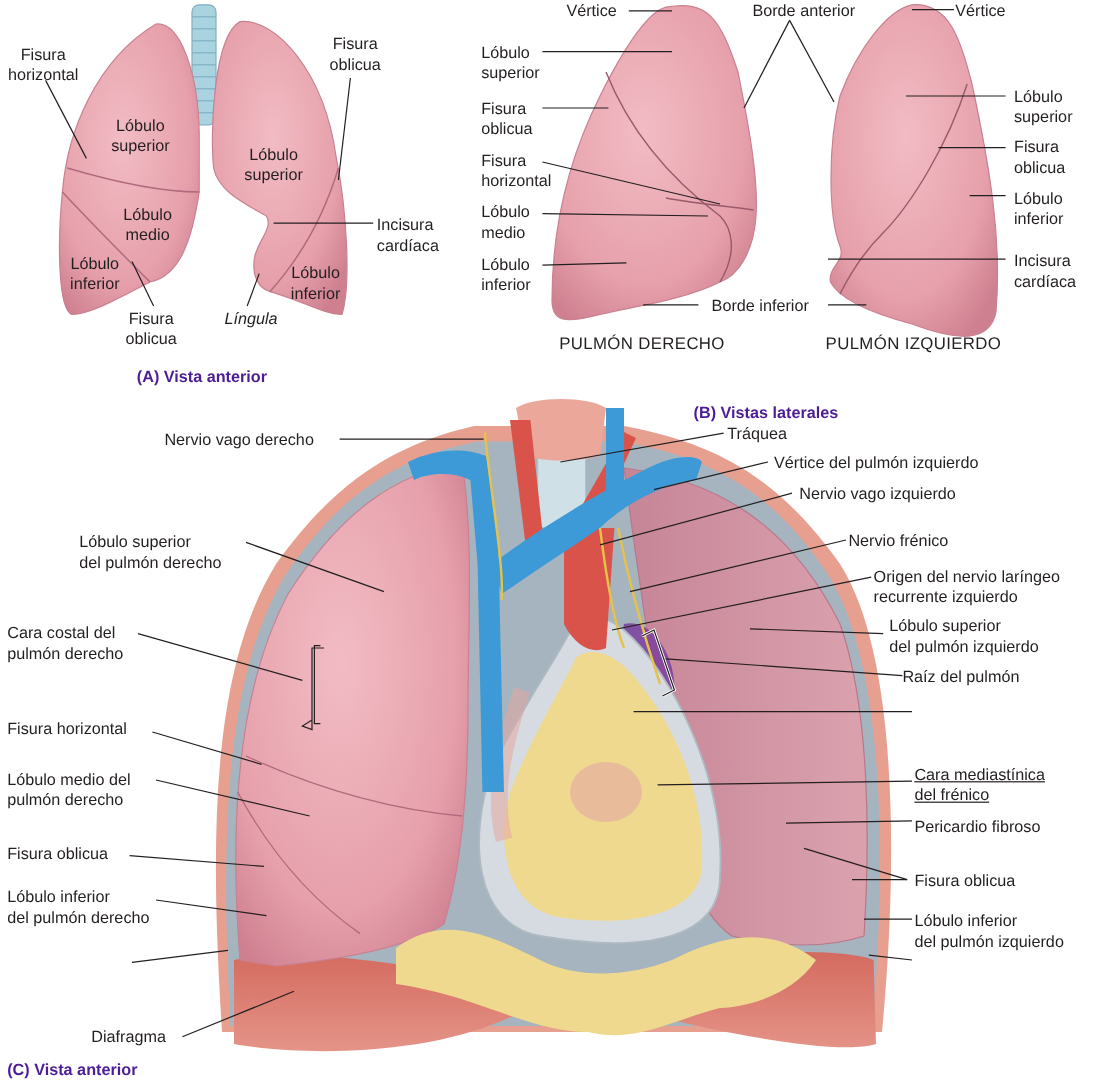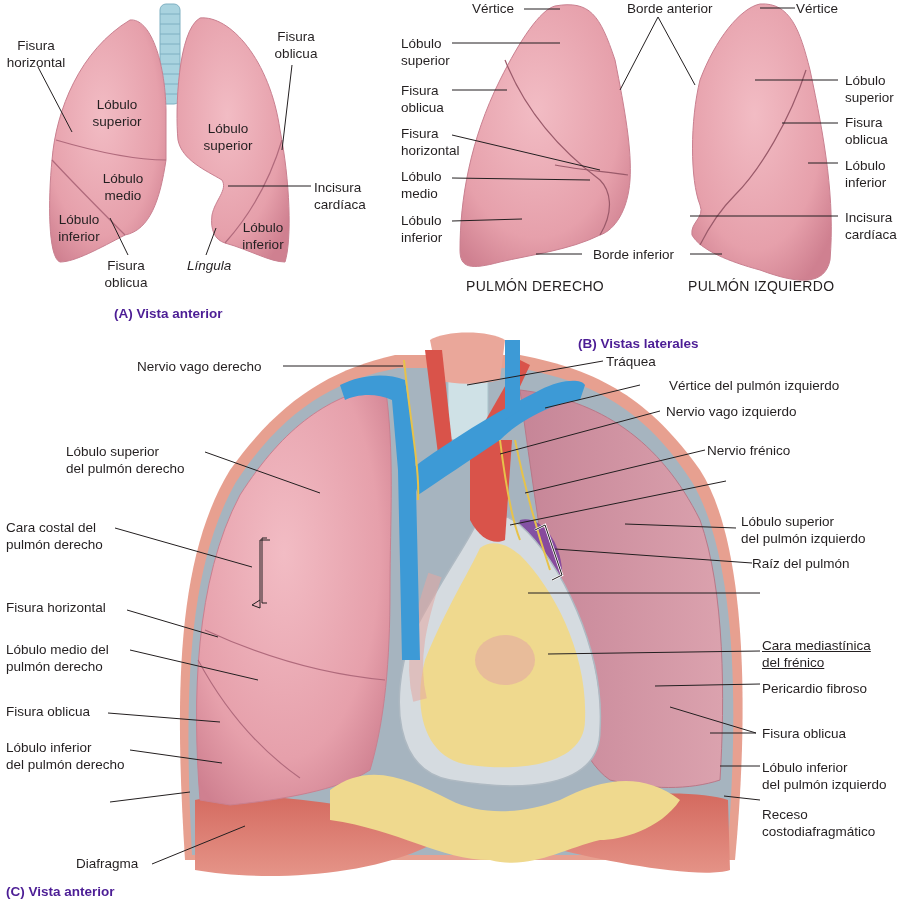--- a/index.html
+++ b/index.html
@@ -262,36 +262,36 @@
 </div>
 <div class="lbl" style="left:6px;top:703px;">Fisura oblicua</div>
 <div class="lbl" style="left:6px;top:739px;">
   <div>Lóbulo inferior</div>
   <div>del pulmón derecho</div>
 </div>
 <div class="lbl" style="left:76px;top:855px;">Diafragma</div>
 <div class="cap" style="left:6px;top:884px;">(C) Vista anterior</div>
 
 <div class="lbl" style="left:606px;top:353px;">Tráquea</div>
-<div class="lbl" style="left:645px;top:377px;margin-left:24px;">Vértice del pulmón izquierdo</div>
+<div class="lbl" style="left:645px;top:377px;">Vértice del pulmón izquierdo</div>
 <div class="lbl" style="left:666px;top:403px;">Nervio vago izquierdo</div>
 <div class="lbl" style="left:707px;top:442px;">Nervio frénico</div>
+<div class="lbl" style="left:728px;top:472px;">
+  <div>Origen del nervio laríngeo</div>
+  <div>recurrente izquierdo</div>
+</div>
 <div class="lbl" style="left:741px;top:513px;">
   <div>Lóbulo superior</div>
   <div>del pulmón izquierdo</div>
 </div>
 <div class="lbl" style="left:752px;top:555px;">Raíz del pulmón</div>
 <div class="lbl" style="left:762px;top:646px;margin-top:34px;">Pericardio fibroso</div>
 <div class="lbl" style="left:762px;top:637px;text-decoration:underline;">
   <div>Cara mediastínica</div>
   <div>del frénico</div>
 </div>
 <div class="lbl" style="left:762px;top:725px;">Fisura oblicua</div>
 <div class="lbl" style="left:762px;top:759px;">
   <div>Lóbulo inferior</div>
   <div>del pulmón izquierdo</div>
 </div>
-<div class="lbl" style="left:762px;top:806px;">
-  <div>Receso</div>
-  <div>costodiafragmático</div>
-</div>
 
 </div>
 
 </body></html>

